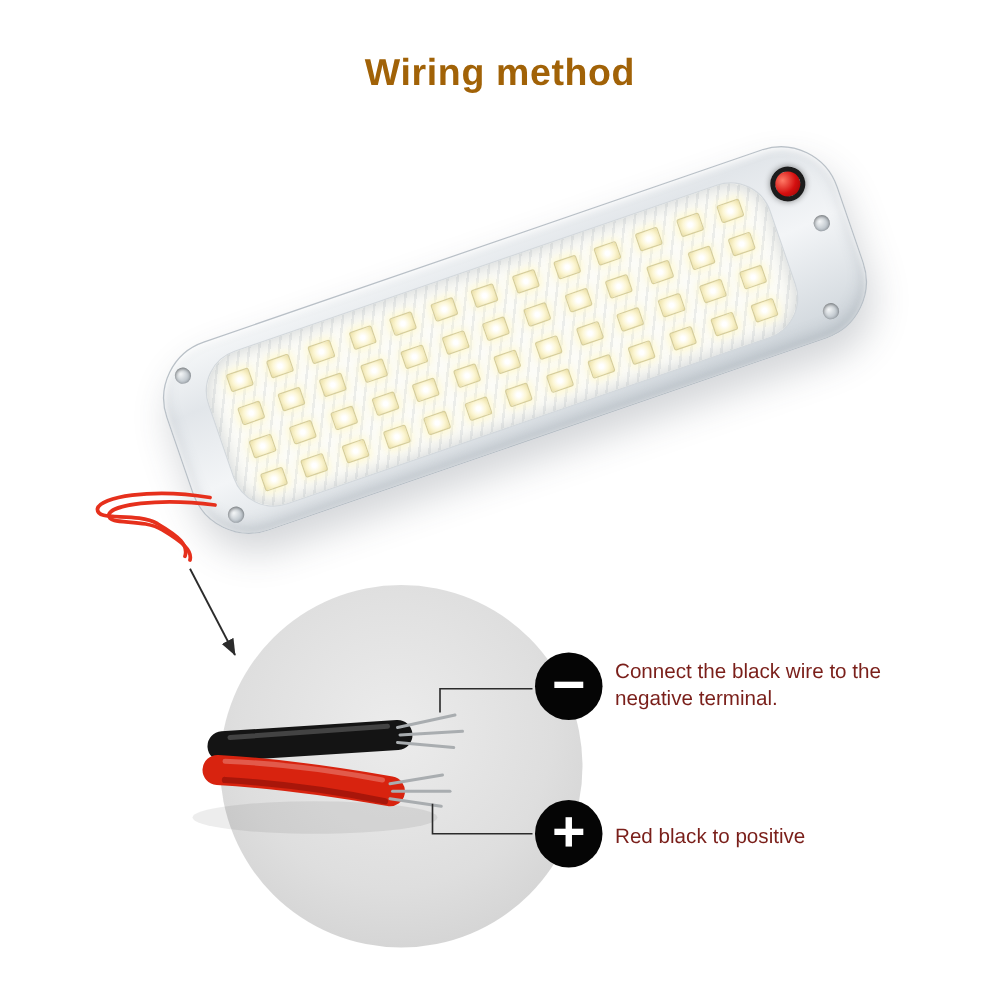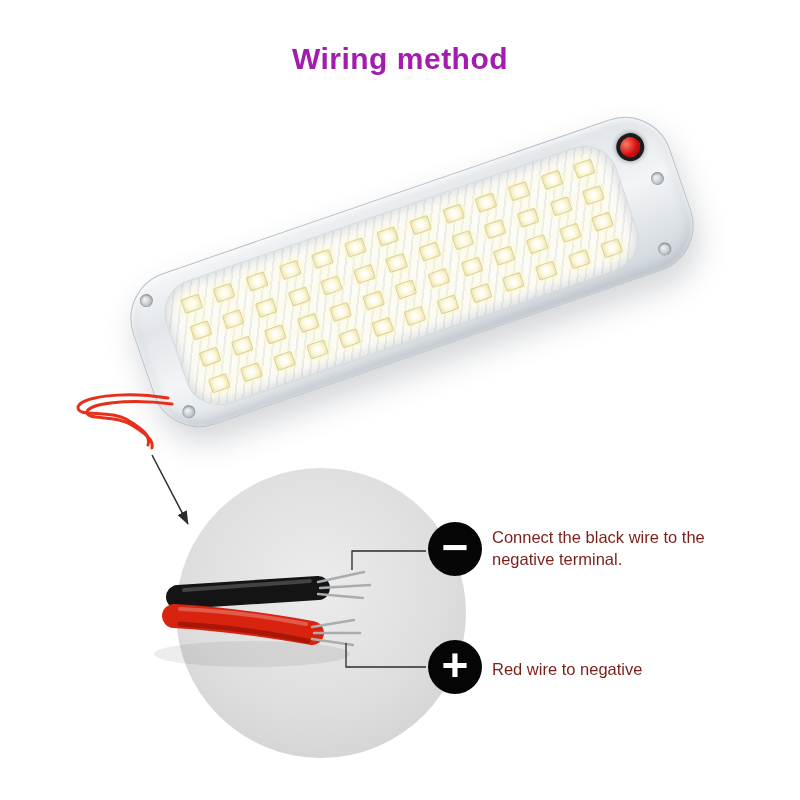--- a/index.html
+++ b/index.html
@@ -1,21 +1,21 @@
 <!DOCTYPE html>
 <html><head>
 <meta charset="utf-8">
 <style>
   html,body{margin:0;padding:0;background:#ffffff;}
   body{width:800px;height:800px;font-family:"Liberation Sans",sans-serif;overflow:hidden;}
   .canvas{position:relative;width:800px;height:800px;background:#ffffff;overflow:hidden;}
 
   .title{
     position:absolute;top:42px;left:0;width:100%;margin:0;
-    text-align:center;font-size:30px;font-weight:bold;color:#a21caf;letter-spacing:0.5px;
+    text-align:center;font-size:30px;font-weight:bold;color:#a16207;letter-spacing:0.5px;
   }
 
   
   .lamp{
     position:absolute;left:128px;top:192px;width:566px;height:158px;
     transform:rotate(-19deg);
     border-radius:48px;
     background:linear-gradient(175deg,#f7f9fa 0%,#e2e6ea 25%,#f3f5f7 55%,#ccd3d9 100%);
     border:1px solid #b9c0c7;
     box-shadow:0 16px 30px rgba(60,70,80,0.22), inset 0 2px 6px rgba(255,255,255,0.95), inset 0 -5px 12px rgba(120,130,140,0.30);
@@ -187,15 +187,15 @@
   </svg>
 
   <div class="badge badge-minus">
     <span>−</span>
   </div>
   <div class="note note-negative">Connect the black wire to the negative terminal.</div>
 
   <div class="badge badge-plus">
     <span>+</span>
   </div>
-  <div class="note note-positive">Red wire to negative</div>
+  <div class="note note-positive">Red black to positive</div>
 
 </div>
 
 </body></html>

